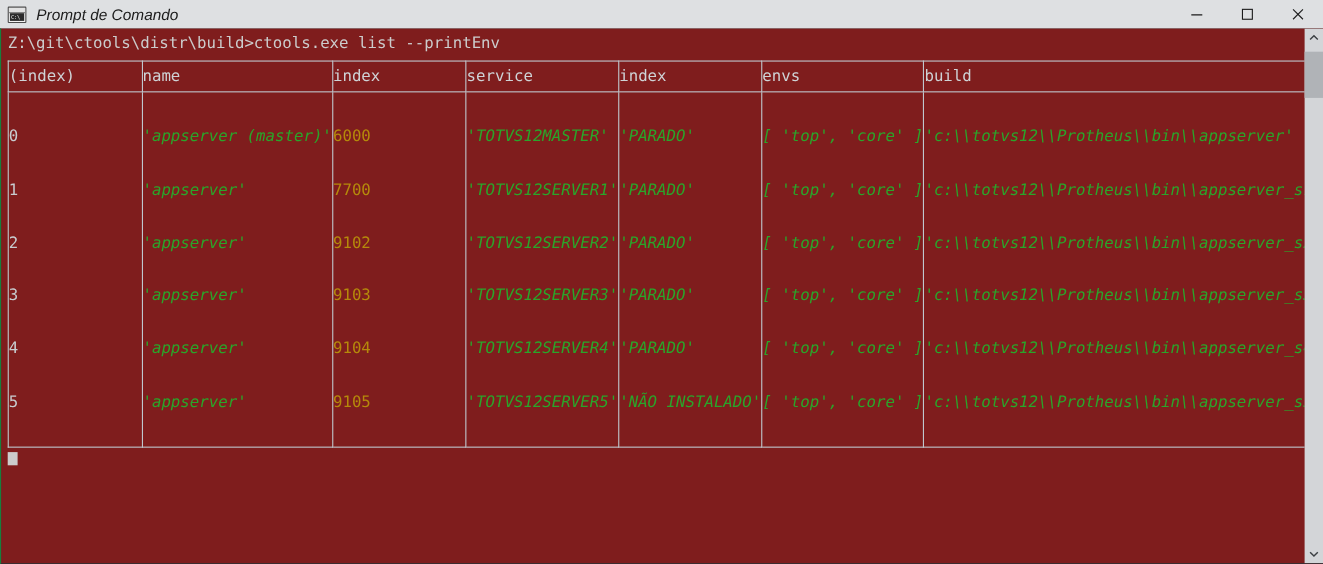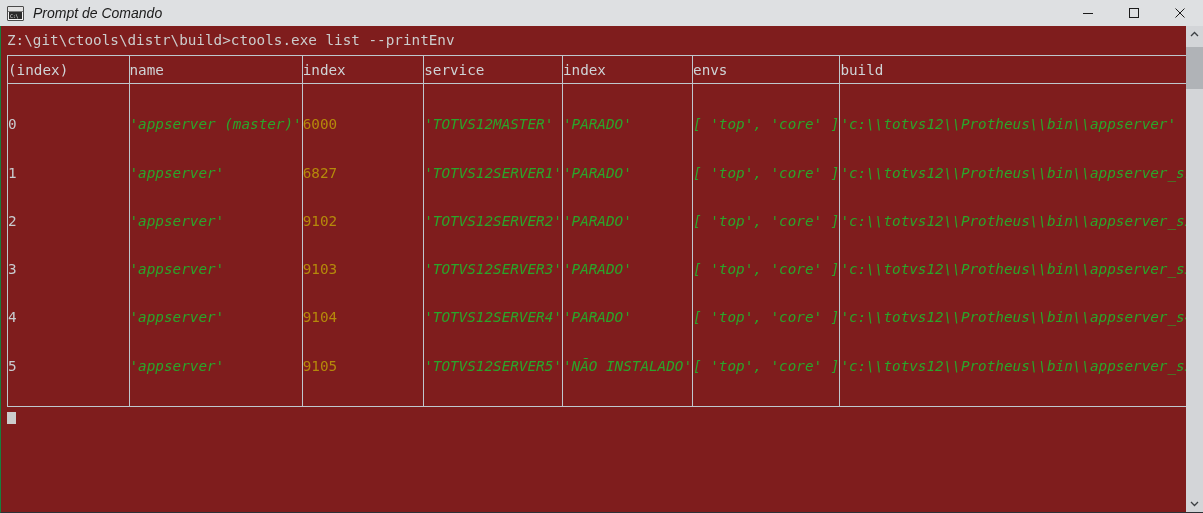--- a/index.html
+++ b/index.html
@@ -276,21 +276,21 @@
             <td class="cellbox">
               <div class="cellline c-str">'appserver (master)'</div>
               <div class="cellline c-str">'appserver'</div>
               <div class="cellline c-str">'appserver'</div>
               <div class="cellline c-str">'appserver'</div>
               <div class="cellline c-str">'appserver'</div>
               <div class="cellline c-str">'appserver'</div>
             </td>
             <td class="cellbox">
               <div class="cellline c-num">6000</div>
-              <div class="cellline c-num">6827</div>
+              <div class="cellline c-num">7700</div>
               <div class="cellline c-num">9102</div>
               <div class="cellline c-num">9103</div>
               <div class="cellline c-num">9104</div>
               <div class="cellline c-num">9105</div>
             </td>
             <td class="cellbox">
               <div class="cellline c-str">'TOTVS12MASTER'</div>
               <div class="cellline c-str">'TOTVS12SERVER1'</div>
               <div class="cellline c-str">'TOTVS12SERVER2'</div>
               <div class="cellline c-str">'TOTVS12SERVER3'</div>

